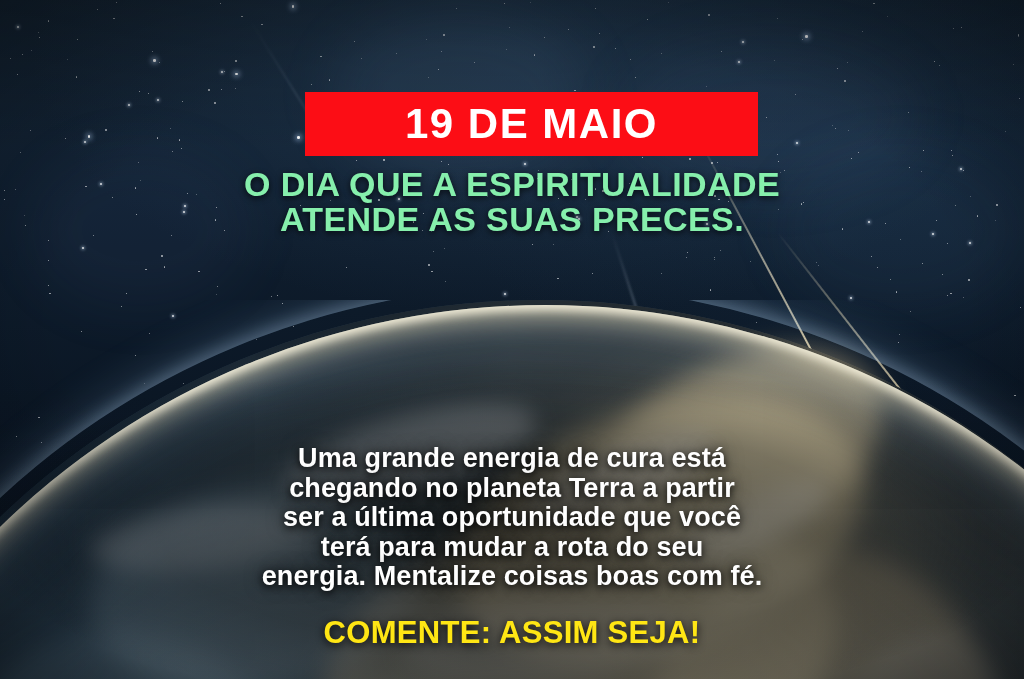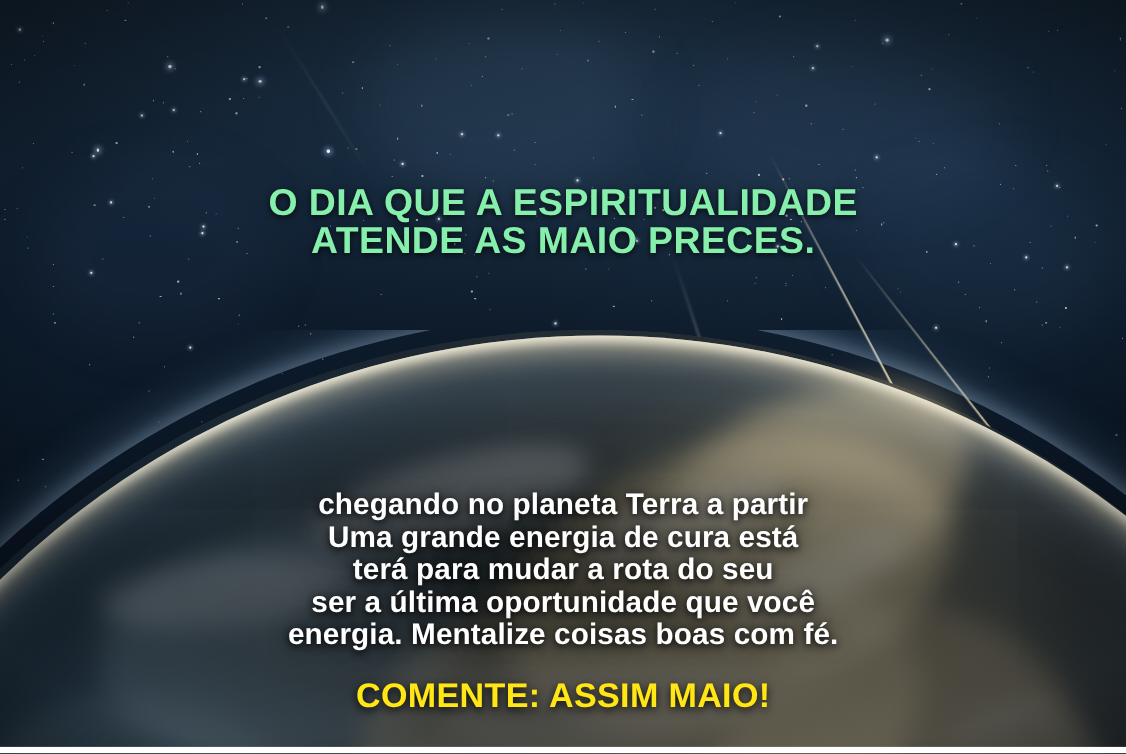--- a/index.html
+++ b/index.html
@@ -617,31 +617,34 @@
       <div class="cloud c6"></div>
     </div>
     <div class="limb"></div>
     <div class="limb-glow"></div>
   </div>
 
   <div class="vignette"></div>
 
   <div class="content">
 
+    <div class="date-banner">
+      <span class="date-banner-text">19 DE MAIO</span>
+    </div>
 
     <div class="headline">
       <span class="hl-line">O DIA QUE A ESPIRITUALIDADE</span>
-      <span class="hl-line">ATENDE AS MAIO PRECES.</span>
+      <span class="hl-line">ATENDE AS SUAS PRECES.</span>
     </div>
 
     <div class="body-copy">
+      <span class="bc-line">Uma grande energia de cura está</span>
       <span class="bc-line">chegando no planeta Terra a partir</span>
-      <span class="bc-line">Uma grande energia de cura está</span>
+      <span class="bc-line">ser a última oportunidade que você</span>
       <span class="bc-line">terá para mudar a rota do seu</span>
-      <span class="bc-line">ser a última oportunidade que você</span>
       <span class="bc-line">energia. Mentalize coisas boas com fé.</span>
     </div>
 
-    <div class="cta">COMENTE: ASSIM MAIO!</div>
+    <div class="cta">COMENTE: ASSIM SEJA!</div>
   </div>
 
   <div class="bottom-bar"></div>
 </div>
 
 </body></html>

